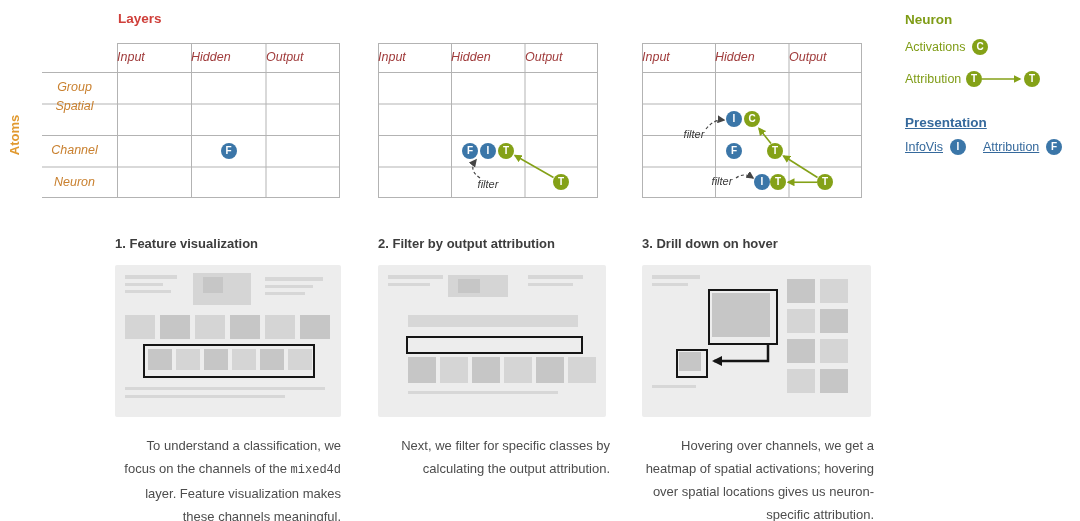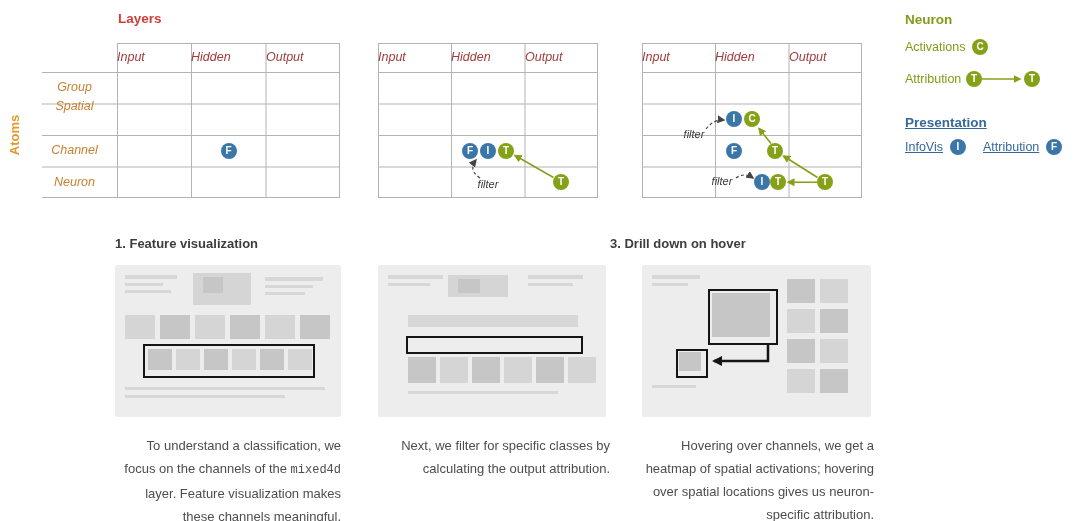--- a/index.html
+++ b/index.html
@@ -169,21 +169,22 @@
     <line x1="0" y1="5" x2="38" y2="5" stroke="#84a117" stroke-width="1.6" marker-end="url(#ah-leg)"></line>
   </svg>
   <span class="badge green" style="left:1032px;top:79px">T</span>
   <div class="abs legend-heading blue-text" style="left:905px;top:115px">Presentation</div>
   <div class="abs legend-item-label blue-text" style="left:905px;top:140px">InfoVis</div>
   <span class="badge blue" style="left:958px;top:147px">I</span>
   <div class="abs legend-item-label blue-text" style="left:983px;top:140px">Attribution</div>
   <span class="badge blue" style="left:1054px;top:147px">F</span>
 
   <div class="caption" style="left:115px">1. Feature visualization</div>
-  <div class="caption" style="left:610px">3. Drill down on hover</div>
+  <div class="caption" style="left:378px">2. Filter by output attribution</div>
+  <div class="caption" style="left:642px">3. Drill down on hover</div>
 
   <div class="thumb" style="left:115px;width:226px">
     <div class="content">
       <div class="bar" style="left:10px;top:10px;width:52px;height:4px"></div>
       <div class="bar" style="left:10px;top:18px;width:38px;height:3px"></div>
       <div class="bar" style="left:10px;top:25px;width:46px;height:3px"></div>
       <div class="sq" style="left:78px;top:8px;width:58px;height:32px"></div>
       <div class="sq d" style="left:88px;top:12px;width:20px;height:16px"></div>
       <div class="bar" style="left:150px;top:12px;width:58px;height:4px"></div>
       <div class="bar" style="left:150px;top:20px;width:48px;height:3px"></div>

